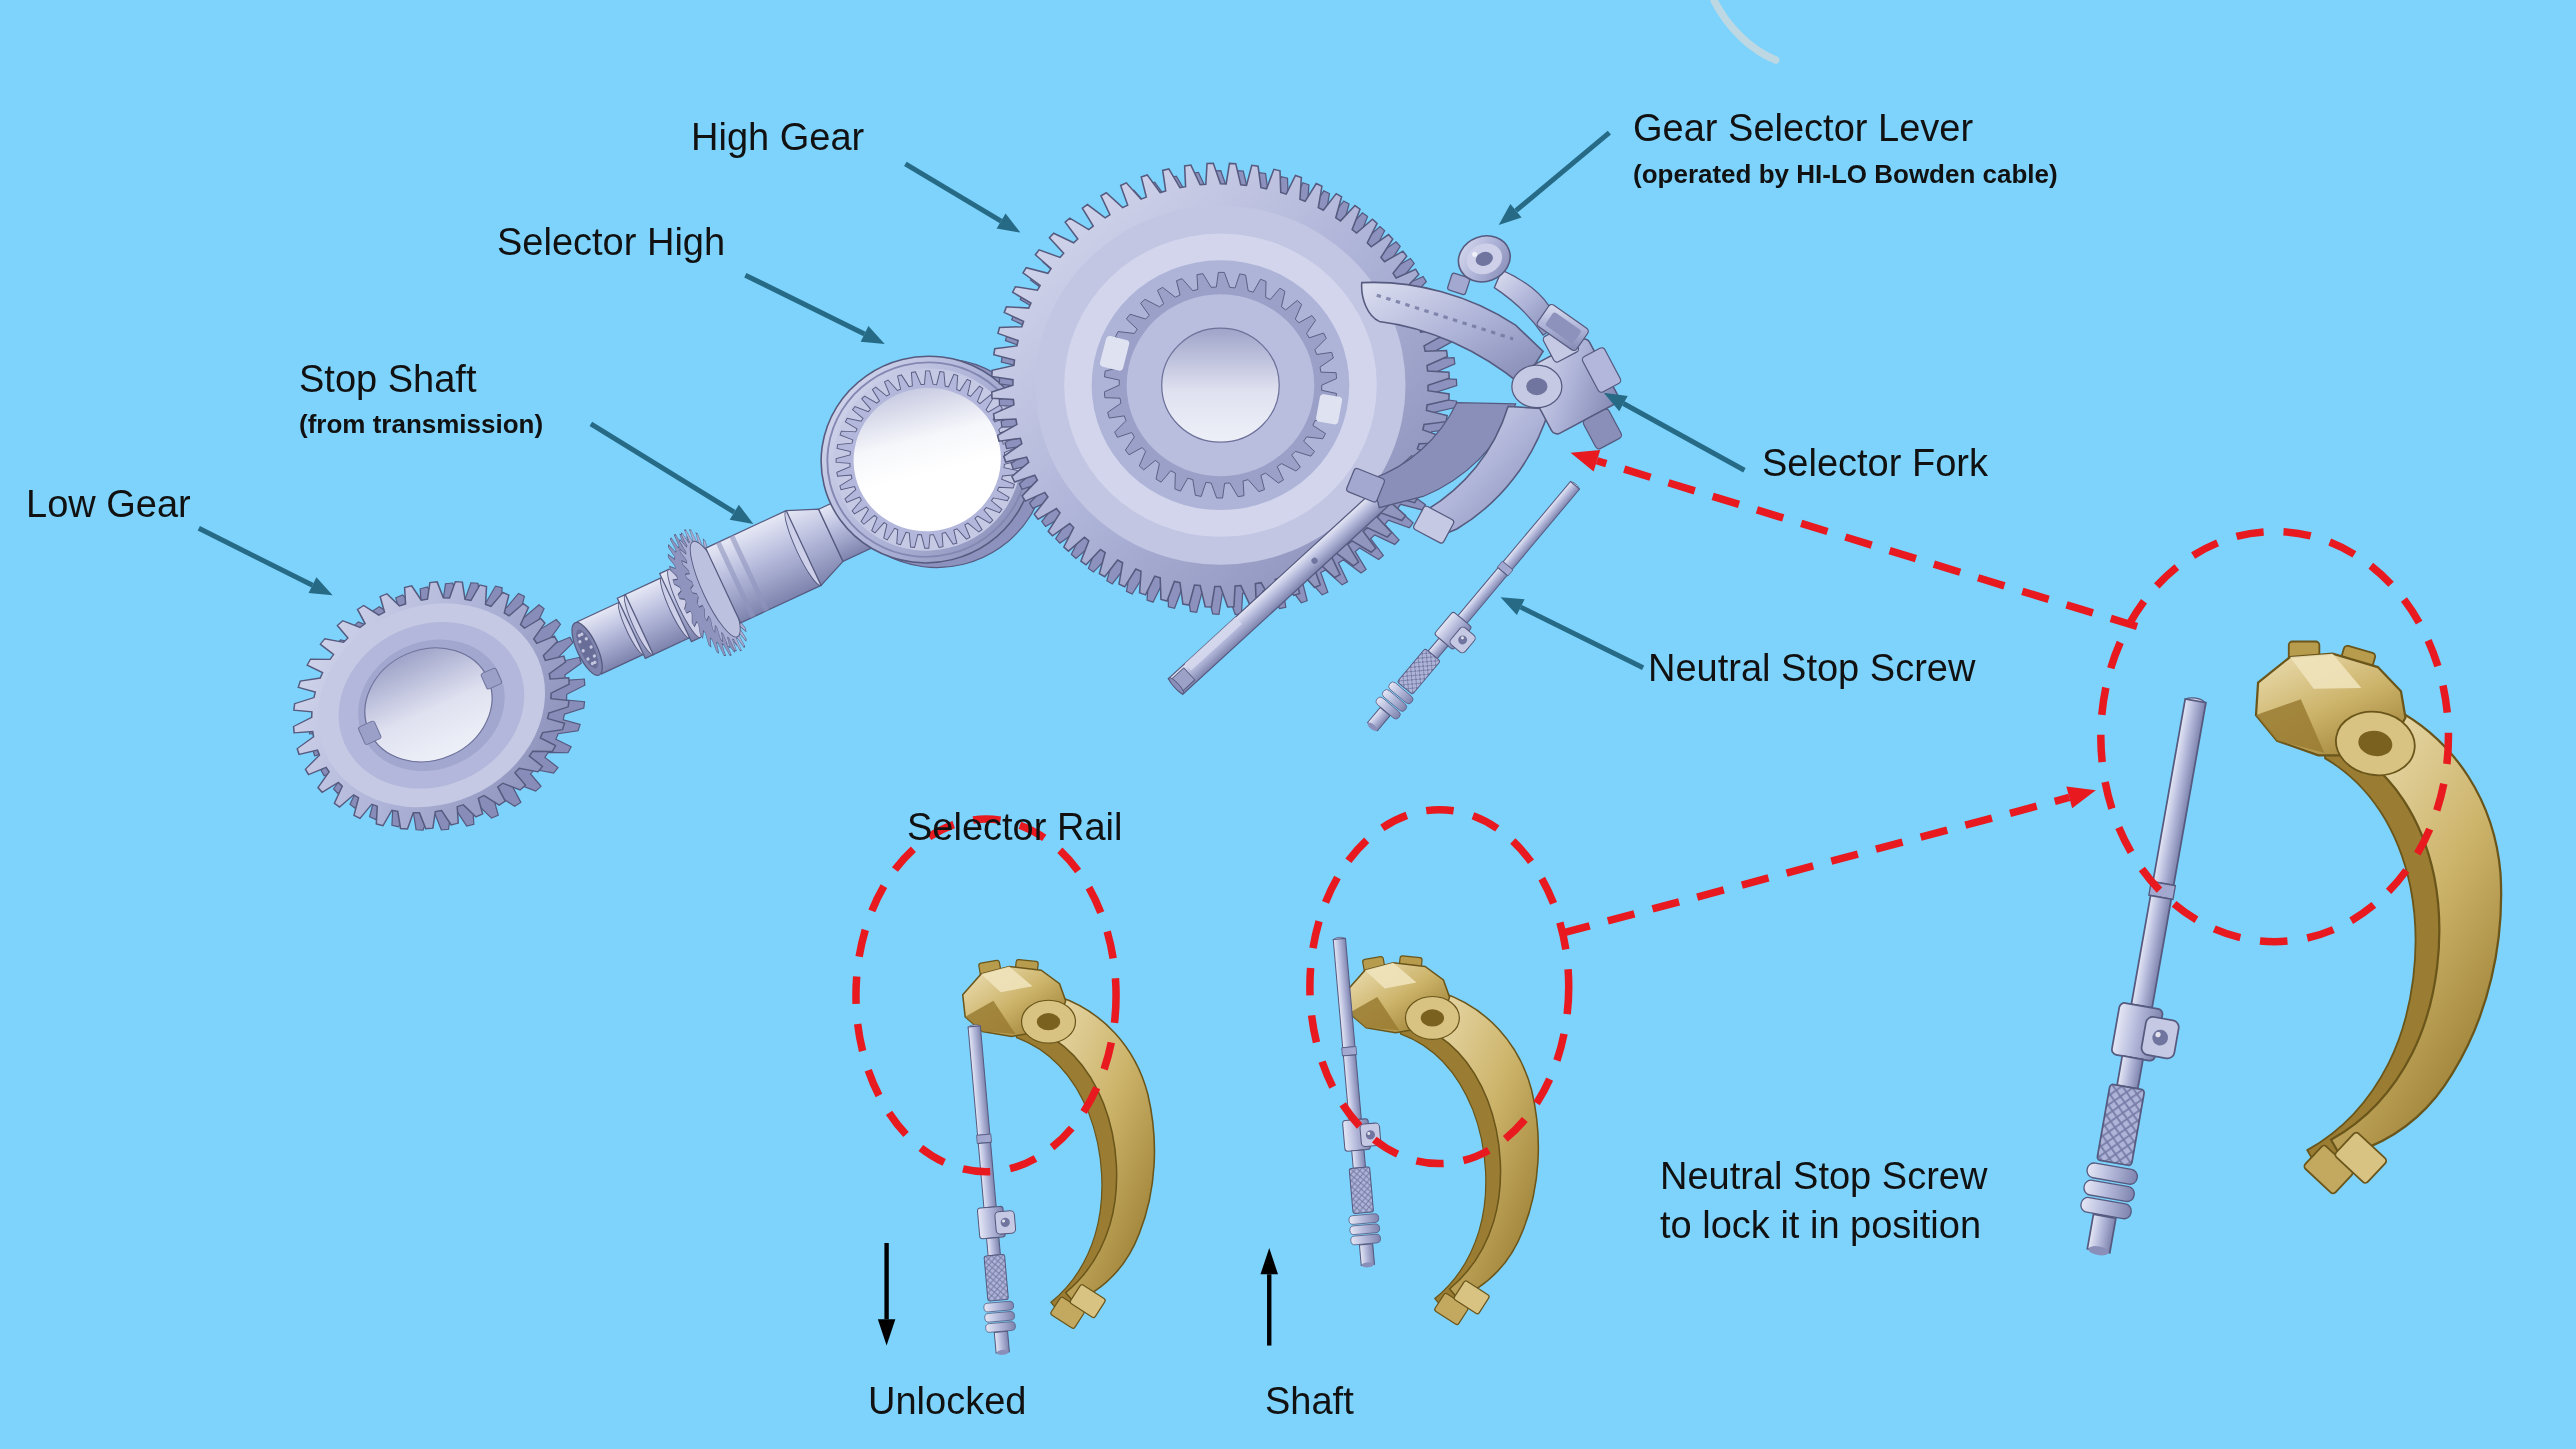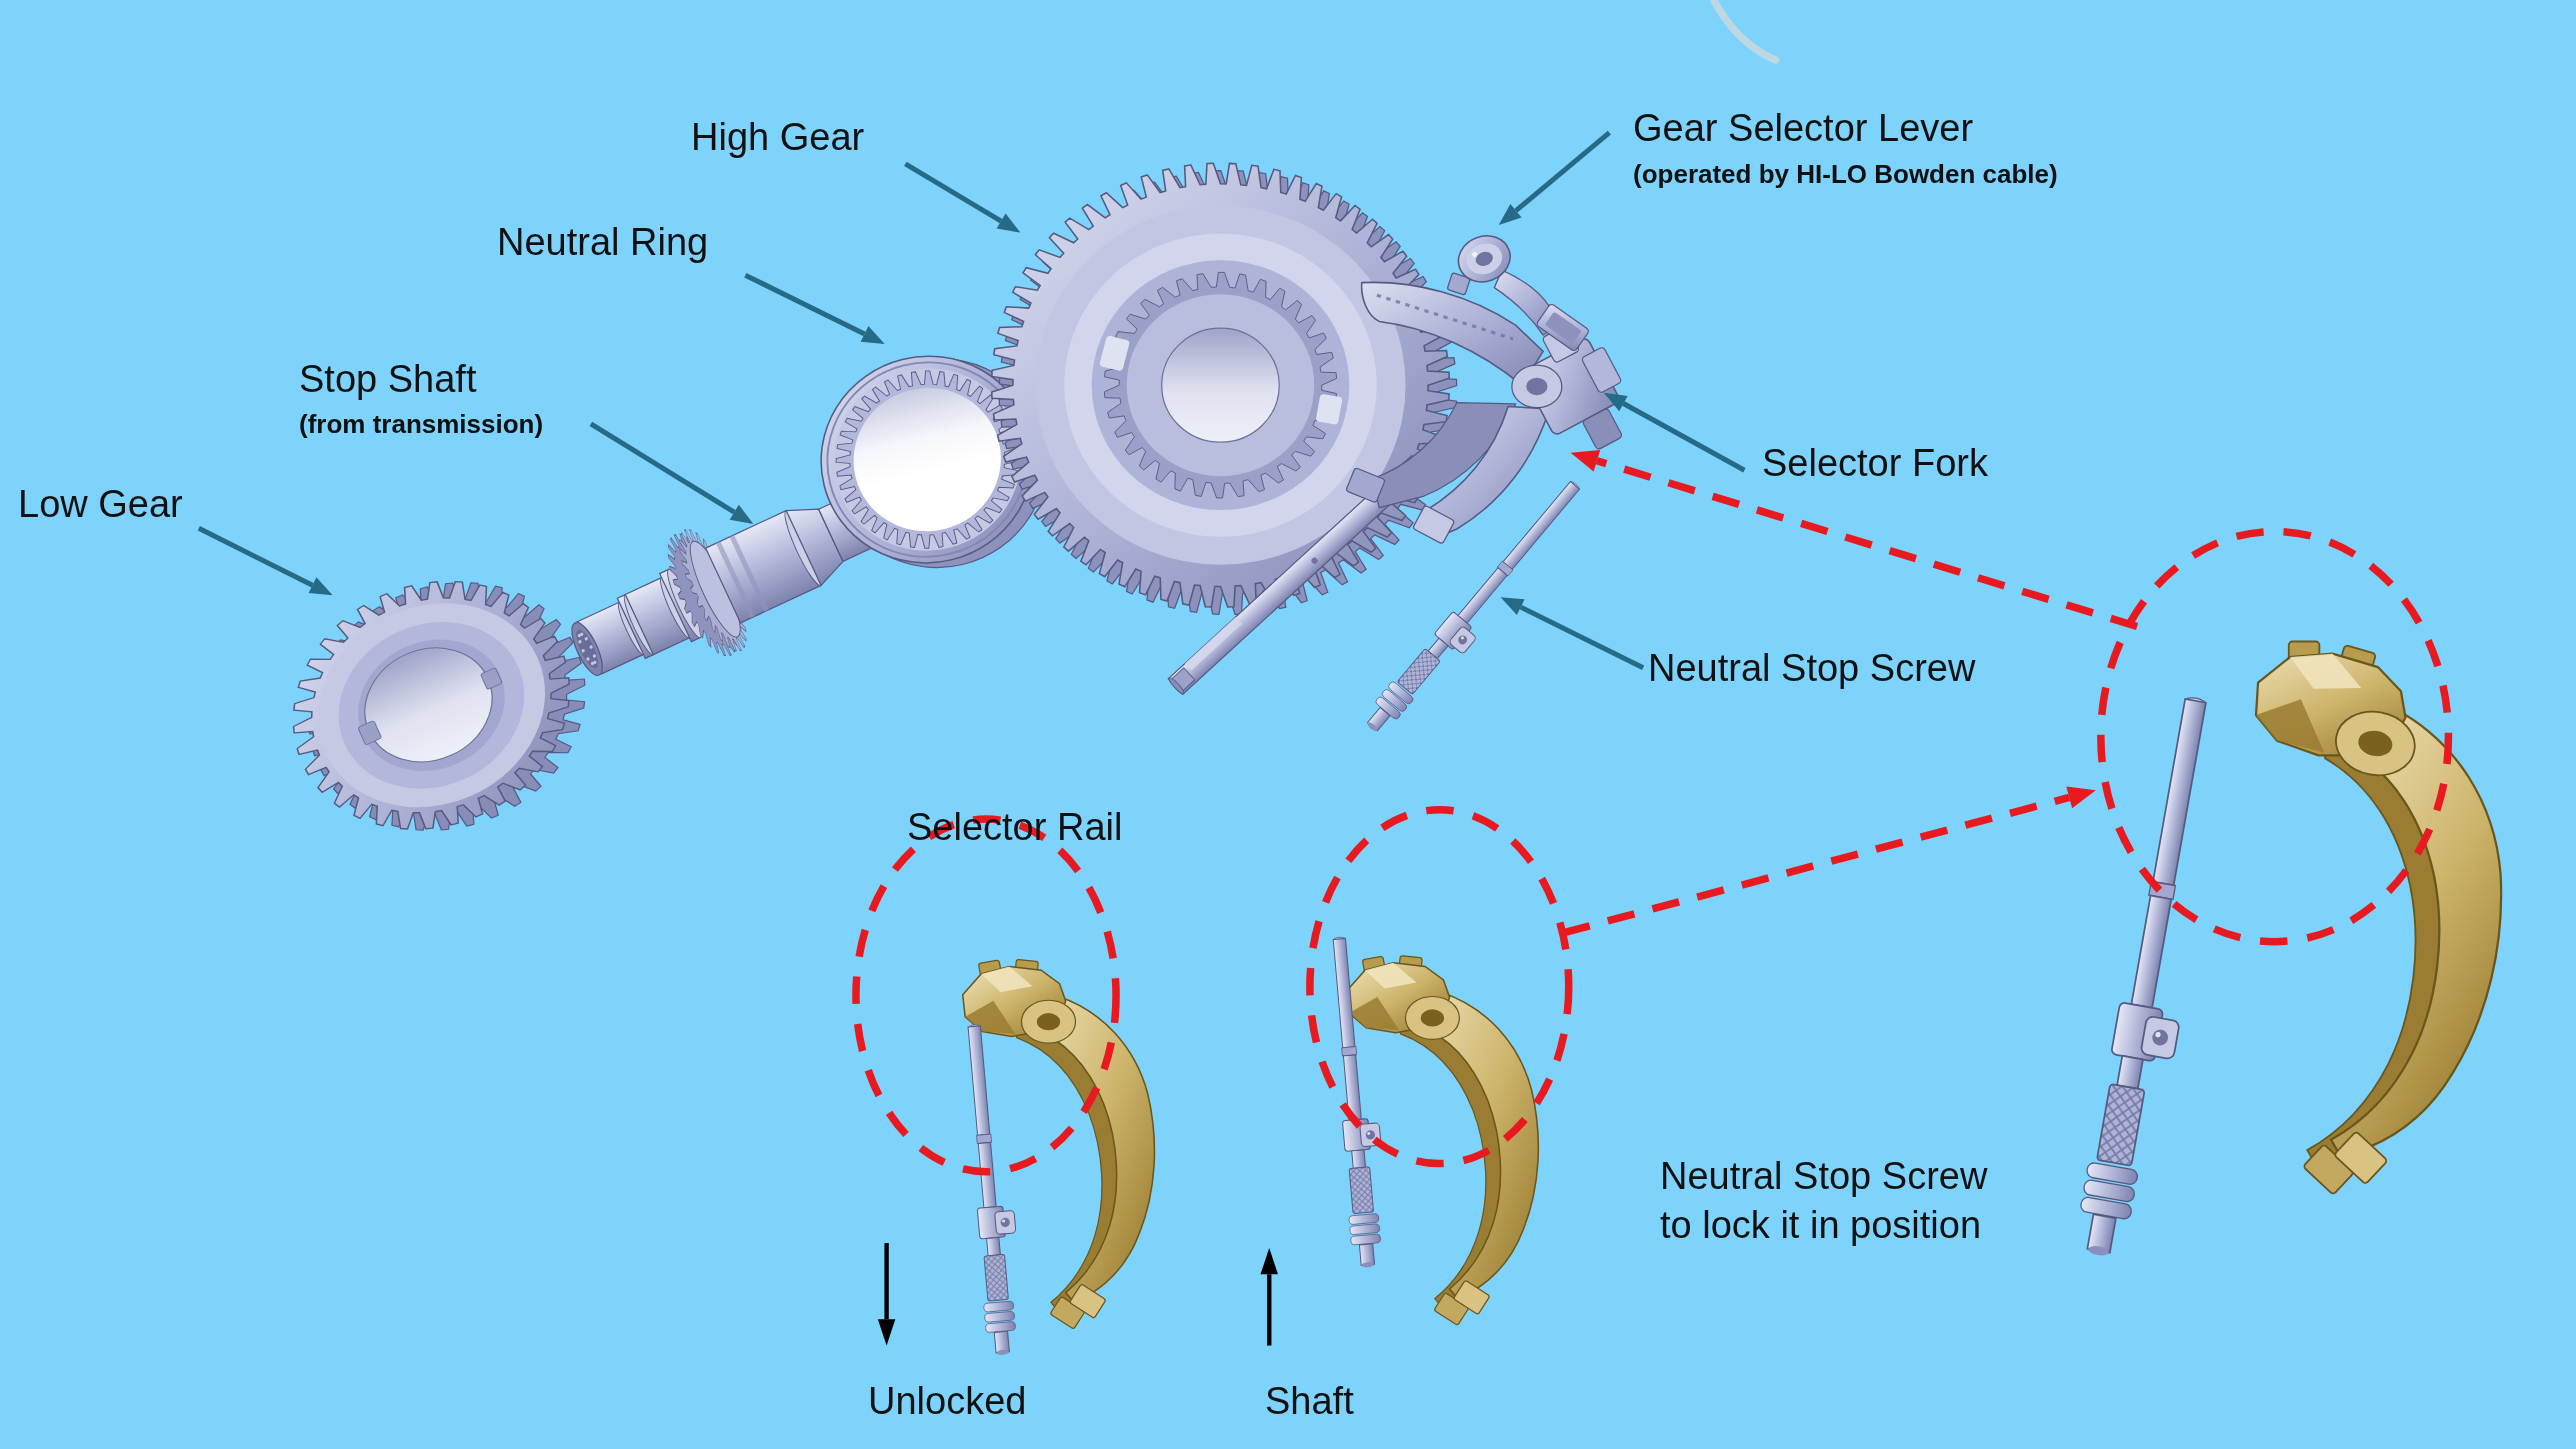--- a/index.html
+++ b/index.html
@@ -305,24 +305,24 @@
         <line x1="1418" y1="1988" x2="1418" y2="2110" stroke="#000000" stroke-width="7"></line>
         <polygon points="1418,2152 1404,2110 1432,2110" fill="#000000"></polygon>
       </g>
       <g>
         <line x1="2030" y1="2152" x2="2030" y2="2038" stroke="#000000" stroke-width="7"></line>
         <polygon points="2030,1996 2044,2038 2016,2038" fill="#000000"></polygon>
       </g>
     </svg>
 
   <div class="label" style="left:691px;top:118px">High Gear</div>
-  <div class="label" style="left:497px;top:223px">Neutral Ring</div>
+  <div class="label" style="left:497px;top:223px">Selector High</div>
   <div class="label" style="left:299px;top:360px">Stop Shaft</div>
   <div class="sublabel" style="left:299px;top:411px">(from transmission)</div>
-  <div class="label" style="left:18px;top:485px">Low Gear</div>
+  <div class="label" style="left:26px;top:485px">Low Gear</div>
   <div class="label" style="left:1633px;top:109px">Gear Selector Lever</div>
   <div class="sublabel" style="left:1633px;top:161px">(operated by HI-LO Bowden cable)</div>
   <div class="label" style="left:1762px;top:444px">Selector Fork</div>
   <div class="label" style="left:907px;top:808px">Selector Rail</div>
   <div class="label" style="left:1648px;top:649px">Neutral Stop Screw</div>
   <div class="note" style="left:1660px;top:1152px">
     <div>Neutral Stop Screw</div>
     <div>to lock it in position</div>
   </div>
   <div class="label" style="left:868px;top:1382px">Unlocked</div>

